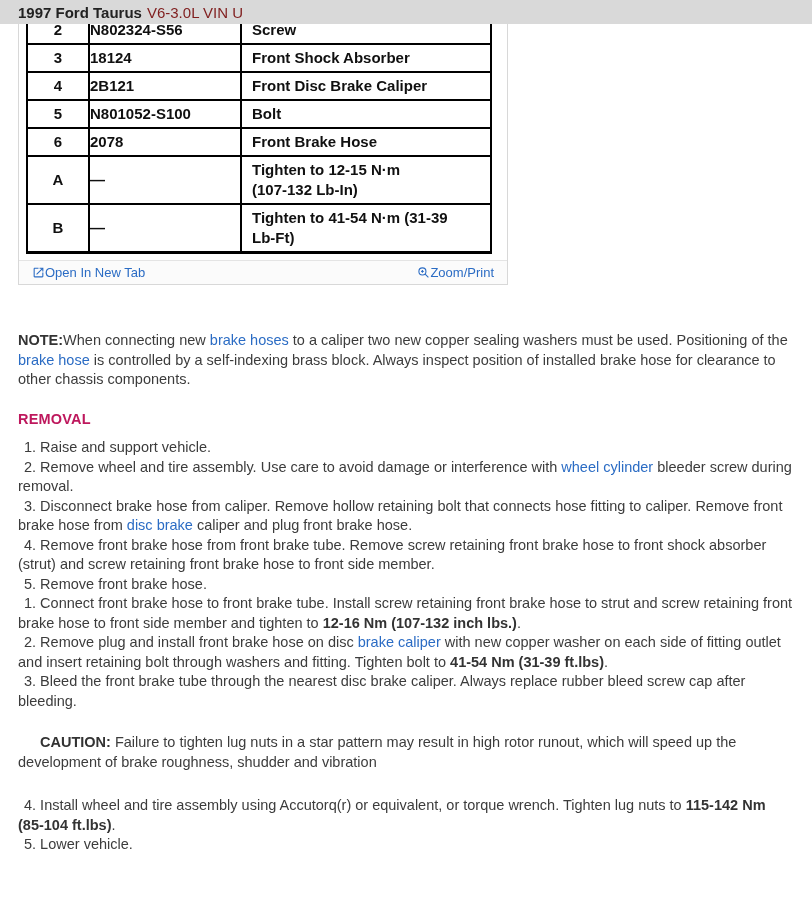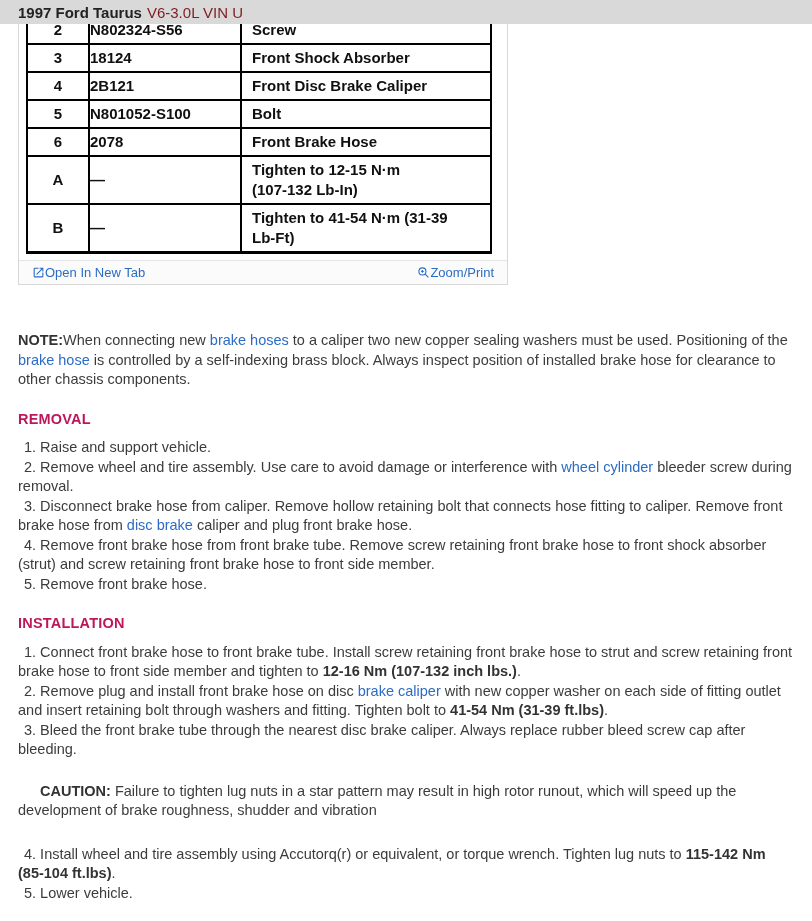--- a/index.html
+++ b/index.html
@@ -139,21 +139,20 @@
 
     <p class="para note"><b>NOTE:</b><span>When connecting new </span><a href="#" class="inline-link">brake hoses</a><span> to a caliper two new copper sealing washers must be used. Positioning of the </span><a href="#" class="inline-link">brake hose</a><span> is controlled by a self-indexing brass block. Always inspect position of installed brake hose for clearance to other chassis components.</span></p>
 
     <h2 class="section-heading">REMOVAL</h2>
     <p class="step"><span>1. Raise and support vehicle.</span></p>
     <p class="step"><span>2. Remove wheel and tire assembly. Use care to avoid damage or interference with </span><a href="#" class="inline-link">wheel cylinder</a><span> bleeder screw during removal.</span></p>
     <p class="step"><span>3. Disconnect brake hose from caliper. Remove hollow retaining bolt that connects hose fitting to caliper. Remove front brake hose from </span><a href="#" class="inline-link">disc brake</a><span> caliper and plug front brake hose.</span></p>
     <p class="step"><span>4. Remove front brake hose from front brake tube. Remove screw retaining front brake hose to front shock absorber (strut) and screw retaining front brake hose to front side member.</span></p>
     <p class="step"><span>5. Remove front brake hose.</span></p>
 
-    <h2 class="section-heading">INSTALLATION</h2>
     <p class="step"><span>1. Connect front brake hose to front brake tube. Install screw retaining front brake hose to strut and screw retaining front brake hose to front side member and tighten to </span><b>12-16 Nm (107-132 inch lbs.)</b><span>.</span></p>
     <p class="step"><span>2. Remove plug and install front brake hose on disc </span><a href="#" class="inline-link">brake caliper</a><span> with new copper washer on each side of fitting outlet and insert retaining bolt through washers and fitting. Tighten bolt to </span><b>41-54 Nm (31-39 ft.lbs)</b><span>.</span></p>
     <p class="step"><span>3. Bleed the front brake tube through the nearest disc brake caliper. Always replace rubber bleed screw cap after bleeding.</span></p>
 
     <p class="para caution"><b>CAUTION:</b><span> Failure to tighten lug nuts in a star pattern may result in high rotor runout, which will speed up the development of brake roughness, shudder and vibration</span></p>
 
     <p class="step"><span>4. Install wheel and tire assembly using Accutorq(r) or equivalent, or torque wrench. Tighten lug nuts to </span><b>115-142 Nm (85-104 ft.lbs)</b><span>.</span></p>
     <p class="step"><span>5. Lower vehicle.</span></p>
 
   </main>

